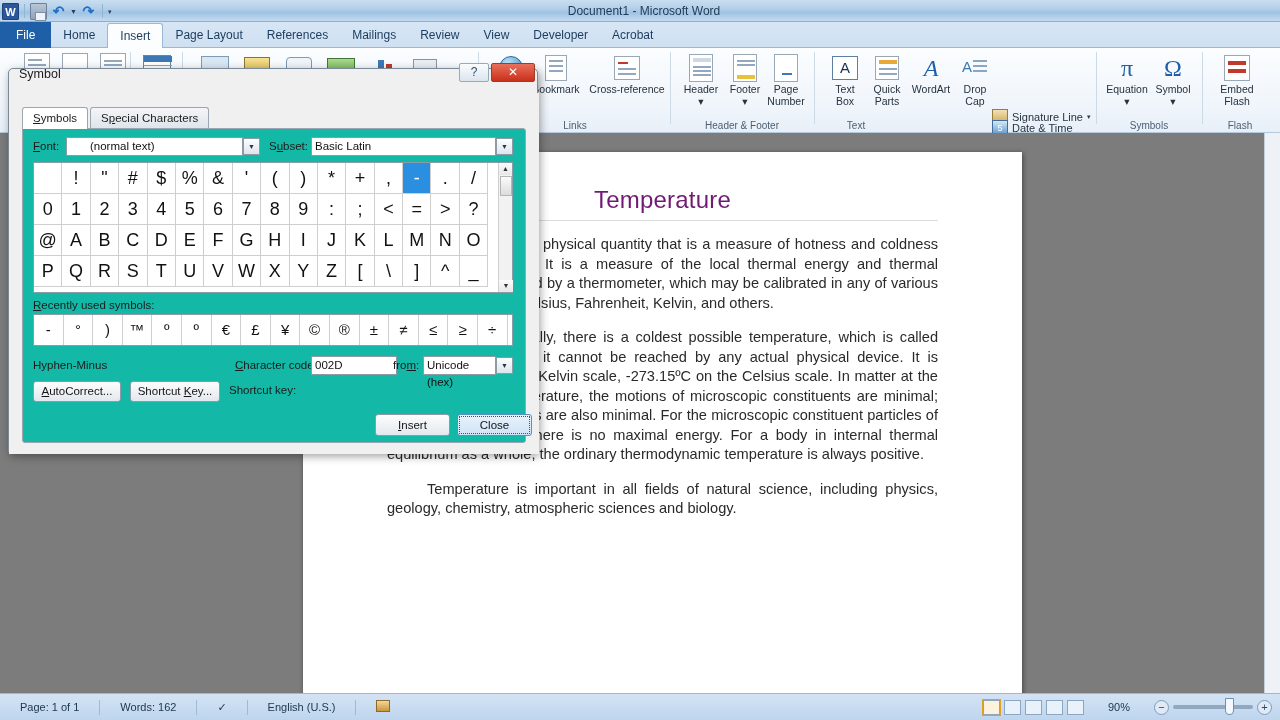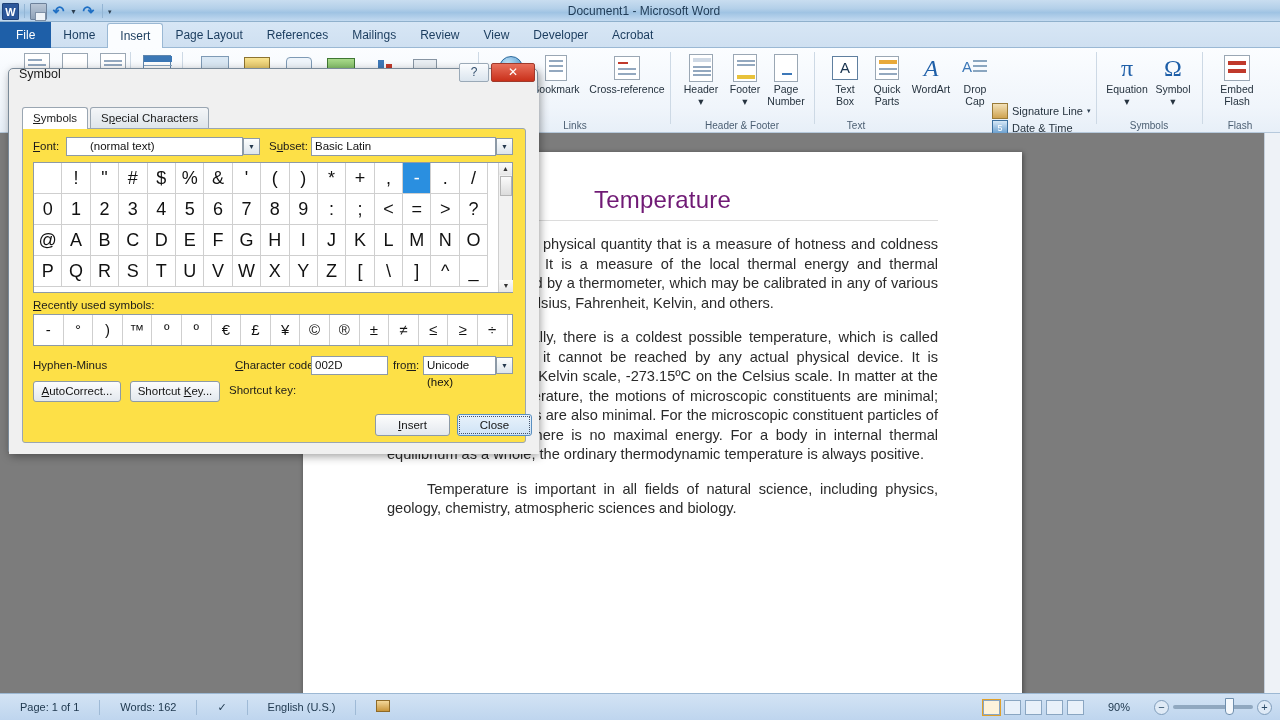--- a/index.html
+++ b/index.html
@@ -152,21 +152,21 @@
   }
   .tabs2 { position:absolute; left:13px; top:14px; height:22px; }
   .tab2 {
     float:left; height:22px; line-height:21px; padding:0 10px; font-size:11.5px;
     border:1px solid #9aa6b2; border-bottom:none; border-radius:3px 3px 0 0;
     background:linear-gradient(#f4f6f8,#dde4ea); color:#1b1b1b; margin-right:2px;
   }
   .tab2.active { background:#fff; position:relative; z-index:2; }
   .tabpanel {
     position:absolute; left:13px; top:35px; width:504px; height:315px;
-    background:#fde047; border:1px solid #9aa6b2; border-radius:0 3px 3px 3px;
+    background:#14b8a6; border:1px solid #9aa6b2; border-radius:0 3px 3px 3px;
   }
   .lbl-s { font-size:11.5px; color:#1b1b1b; }
   .field {
     background:#fff; border:1px solid #8d9aa7; height:19px;
     font-size:11.5px; color:#111; padding:0 3px; line-height:17px;
   }
   .ddbtn {
     width:17px; height:17px; border:1px solid #8d9aa7;
     background:linear-gradient(#fdfefe,#dde5ec);
     font-size:7px; text-align:center; line-height:16px; color:#24384d;
@@ -434,21 +434,21 @@
             <div style="position:absolute;left:0;top:2px;font-size:15px;color:#3d78b8;">A</div>
             <div style="position:absolute;left:11px;top:4px;width:14px;height:1.5px;background:#8aa6c0"></div>
             <div style="position:absolute;left:11px;top:9px;width:14px;height:1.5px;background:#8aa6c0"></div>
             <div style="position:absolute;left:11px;top:14px;width:14px;height:1.5px;background:#8aa6c0"></div>
           </div>
         </div>
         <div class="lbl">Drop</div>
         <div class="lbl">Cap</div>
       </div>
 
-      <div class="btn-h" style="left:176px;top:54px;">
+      <div class="btn-h" style="left:176px;top:60px;">
         <div class="mini-ico" style="background:linear-gradient(#f3e1b8,#cfa350);border:1px solid #9a7b38;"></div>
         <div class="lbl">Signature Line</div>
         <div class="caret-sm">▾</div>
       </div>
       <div class="btn-h" style="left:176px;top:72px;">
         <div class="mini-ico" style="background:linear-gradient(#d6e8f7,#5b95c9);border:1px solid #3b6f9e;color:#fff;font-size:9px;text-align:center;line-height:14px;">5</div>
         <div class="lbl">Date &amp; Time</div>
       </div>
       <div class="btn-h" style="left:176px;top:94px;">
         <div class="mini-ico" style="background:linear-gradient(#cfe8c0,#6aa65a);border:1px solid #477b3b;"></div>
@@ -655,21 +655,21 @@
             <div class="rcell">≠</div>
             <div class="rcell">≤</div>
             <div class="rcell">≥</div>
             <div class="rcell">÷</div>
           </div>
 
         <div class="lbl-s" style="position:absolute;left:10px;top:230px;">Hyphen-Minus</div>
         <div class="lbl-s" style="position:absolute;left:212px;top:230px;">
           <span class="u">C</span>haracter code:
         </div>
-        <div class="field" style="position:absolute;left:288px;top:227px;width:77px;">002D</div>
+        <div class="field" style="position:absolute;left:288px;top:227px;width:86px;">002D</div>
         <div class="lbl-s" style="position:absolute;left:370px;top:230px;">
           fro<span class="u">m</span>:
         </div>
         <div class="field" style="position:absolute;left:400px;top:227px;width:73px;">Unicode (hex)</div>
         <div class="ddbtn" style="position:absolute;left:473px;top:228px;">▼</div>
 
         <div class="pushbtn" style="position:absolute;left:10px;top:252px;width:88px;height:21px;line-height:19px;">
           <span class="u">A</span>utoCorrect...
         </div>
         <div class="pushbtn" style="position:absolute;left:107px;top:252px;width:90px;height:21px;line-height:19px;">

